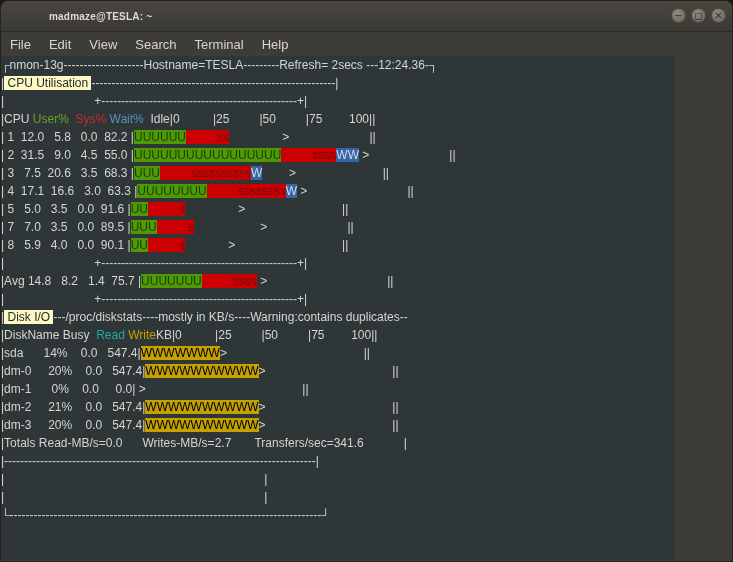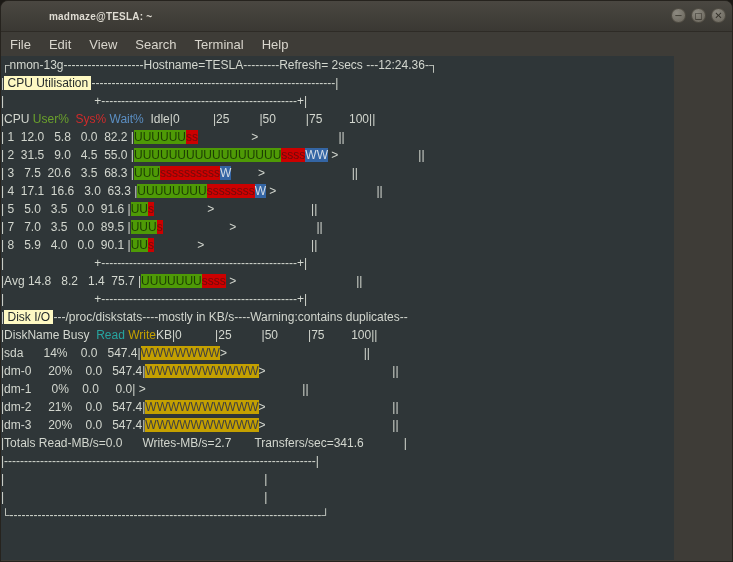--- a/index.html
+++ b/index.html
@@ -37,23 +37,23 @@
     font-size:12px; line-height:18px;
   }
   .ln { white-space:pre; height:18px; overflow:hidden; }
   .hl { background:#fef9c3; color:#252b2d; }
   .gU { color:#6aa12c; }
   .gS { color:#cf2b2b; }
   .gW { color:#5b8fc3; }
   .gR { color:#27a5a0; }
   .gY { color:#c4a000; }
   .bu { background:#4e9a06; color:#1d3e03; }
-  .bs { background:#cc0000; color:#6e0b0b; }
+  .bs { background:#cc0000; color:#6e0b0b;padding-left:31px; }
   .bw { background:#3465a4; color:#d3dce6; }
-  .by { background:#c4a000; color:#404040; }
+  .by { background:#c4a000; color:#000000; }
 </style>
 </head>
 <body>
 
 <div class="window">
   <div class="titlebar">
     <span class="title">madmaze@TESLA: ~</span>
     <span class="winbtns">
         <span class="wbtn">−</span>
         <span class="wbtn">◻</span>

